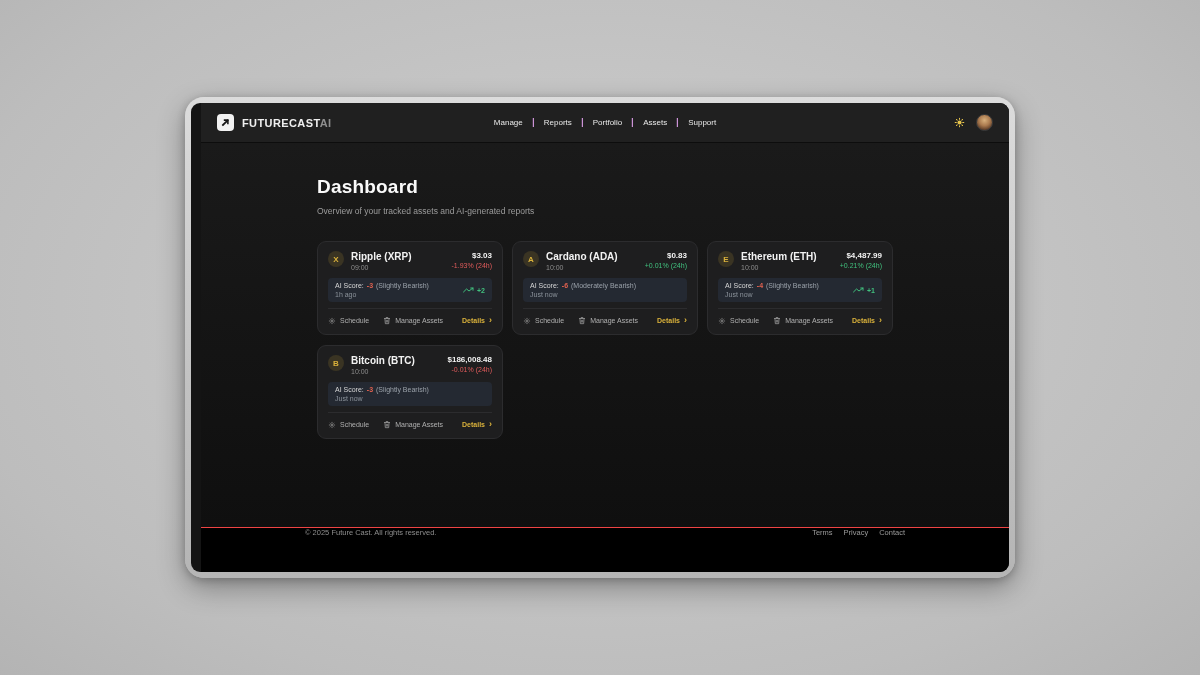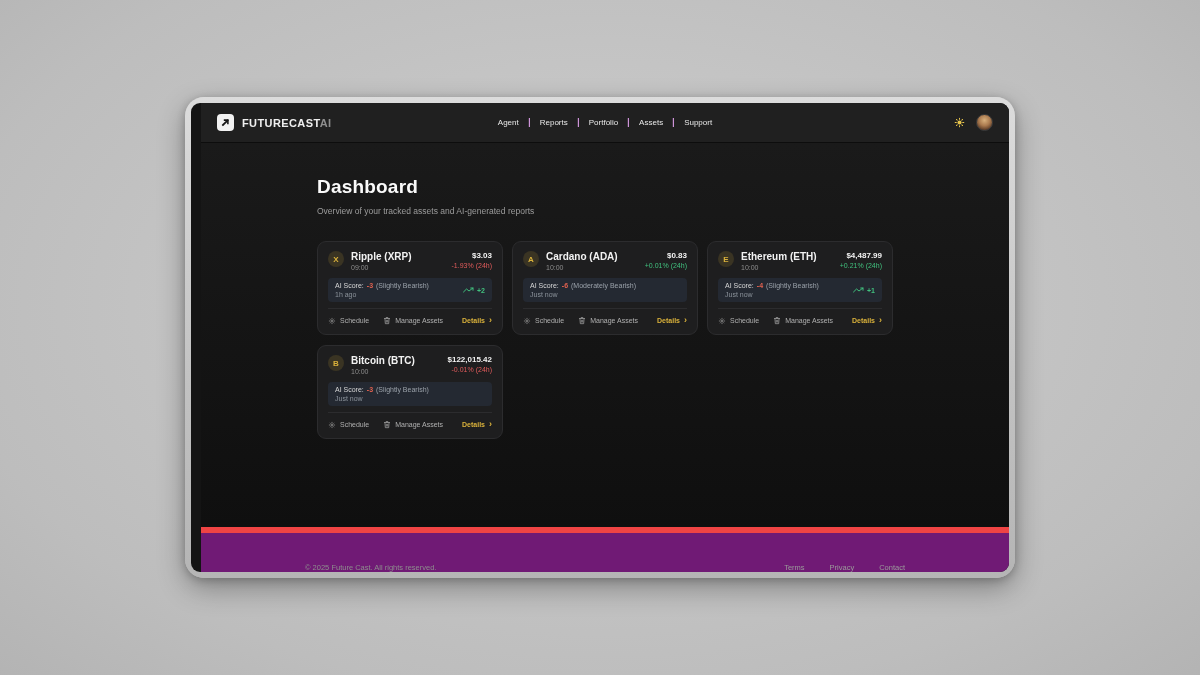--- a/index.html
+++ b/index.html
@@ -102,49 +102,49 @@
   }
   .details-btn {
     background:none; border:none; padding:0; cursor:pointer; margin-left:auto;
     display:flex; align-items:center; gap:4px;
     font-family:inherit; font-size:7px; font-weight:bold; color:#d9b13b;
   }
   .chev { font-size:9px; line-height:5px; font-weight:bold; }
 
   
   .footerbar {
-    flex:0 0 45px; height:45px; background:#701a75; border-top:6px solid #ef4444;
-    display:flex; align-items:flex-end;
+    flex:0 0 45px; height:45px; background:#000000; border-top:1px solid #ef4444;
+    display:flex; align-items:flex-start;
   }
   .footer-inner {
     width:600px; margin:0 auto; display:flex; align-items:center; justify-content:space-between;
   }
   .copyright { font-size:7.5px; color:#8d8d8d; }
-  .footer-links { display:flex; gap:25px; list-style:none; }
+  .footer-links { display:flex; gap:11px; list-style:none; }
   .footer-link { font-size:7.5px; color:#9a9a9a; cursor:pointer; }
 </style>
 </head>
 <body>
 
 <div class="window">
   <div class="screen">
 
     <header class="appbar">
       <div class="brand">
         <div class="logo-box">
           <svg width="11" height="11" viewBox="0 0 24 24" fill="none" stroke="#161616" stroke-width="4" stroke-linecap="square">
             <path d="M6.5 17.5L16.5 7.5"></path>
               <path d="M10 6.8h7.2V14" stroke-width="3.4"></path>
           </svg>
         </div>
         <div class="brand-text"><span>FUTURECAST</span><span class="suffix">AI</span></div>
       </div>
 
       <ul class="nav">
-        <li class="nav-item">Agent</li>
+        <li class="nav-item">Manage</li>
         <li class="nav-item">Reports</li>
         <li class="nav-item">Portfolio</li>
         <li class="nav-item">Assets</li>
         <li class="nav-item">Support</li>
       </ul>
 
       <div class="appbar-right">
         <button class="theme-btn">
           <svg width="11" height="11" viewBox="0 0 24 24" fill="none" stroke="#e6c44c" stroke-width="2.2" stroke-linecap="round">
             <circle cx="12" cy="12" r="4.4" fill="#e6c44c" stroke="none"></circle>
@@ -307,21 +307,21 @@
           </section>
 
           <section class="card">
             <div class="card-head">
               <div class="badge">B</div>
               <div>
                 <div class="asset-name">Bitcoin (BTC)</div>
                 <div class="asset-time">10:00</div>
               </div>
               <div class="head-right">
-                <div class="asset-price">$122,015.42</div>
+                <div class="asset-price">$186,008.48</div>
                 <div class="asset-change" data-dir="down">-0.01% (24h)</div>
               </div>
             </div>
             <div class="ai-panel">
               <div>
                 <div class="ai-line">
                   <span>AI Score:</span>
                   <span class="ai-score">-3</span>
                   <span class="ai-sentiment">(Slightly Bearish)</span>
                 </div>

